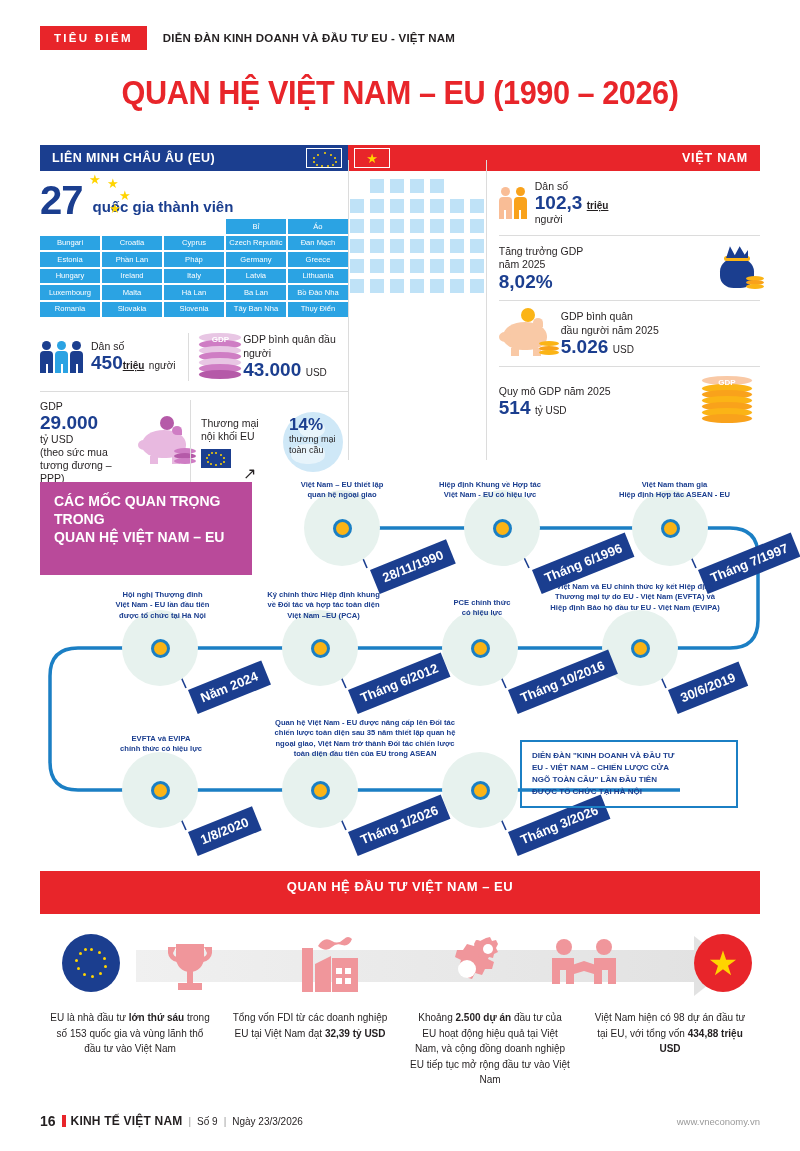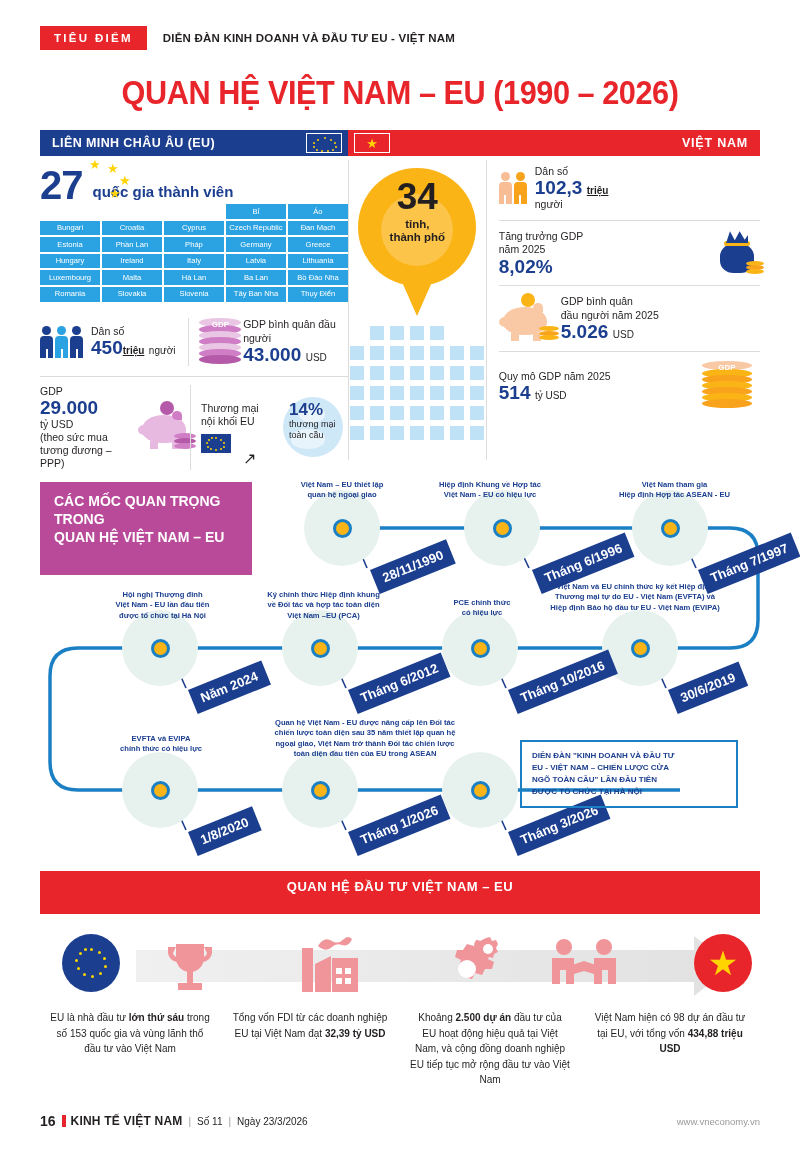--- a/index.html
+++ b/index.html
@@ -30,21 +30,21 @@
     font-weight: 700; font-size: 33px; letter-spacing: -0.5px;
     margin-top: 22px; font-stretch: condensed;
     transform: scaleX(.93); transform-origin: center;
   }
 
   
   .panels { display: flex; margin-top: 18px; height: 330px; gap: 0; }
   .panel-eu { width: 355px; position: relative; }
   .panel-vn { width: 315px; position: relative; }
 
-  .bar { height: 26px; display: flex; align-items: center; position: relative; }
+  .bar { height: 26px; display: flex; align-items: center; position: relative; margin-top: 15px; }
   .bar-eu { background: #1b3e8f; }
   .bar-eu .bar-label {
     color: #fff; font-weight: 700; font-size: 12.5px; letter-spacing: .4px;
     margin-left: 12px;
   }
   .bar-vn { background: #e8252a; justify-content: flex-end; }
   .bar-vn .bar-label {
     color: #fff; font-weight: 700; font-size: 12.5px; letter-spacing: .8px;
     margin-right: 12px;
   }
@@ -382,30 +382,20 @@
     </div>
 
     <div class="mid-col">
       <div class="bar" style="background:#e8252a">
         <div class="vn-flag-mini">
           <div class="star-center">★</div>
         </div>
       </div>
       <div class="mid-divider" style="left:0"></div>
       <div class="mid-divider" style="right:0"></div>
-      <div class="pin">
-        <div class="tail"></div>
-        <div class="head"></div>
-        <div class="inner"></div>
-        <div class="pnum">34</div>
-        <div class="ptxt">
-          <span>tỉnh,</span><br>
-          <span>thành phố</span>
-        </div>
-      </div>
       <div class="sq-grid" id="sqgrid">
           <i class="hide"></i>
           <i></i>
           <i></i>
           <i></i>
           <i></i>
           <i class="hide"></i>
           <i class="hide"></i>
           <i></i>
           <i></i>
@@ -676,19 +666,19 @@
       <div class="inv-col">Khoảng <b>2.500 dự án</b> đầu tư của EU hoạt động hiệu quả tại Việt Nam, và cộng đồng doanh nghiệp EU tiếp tục mở rộng đầu tư vào Việt Nam</div>
       <div class="inv-col">Việt Nam hiện có 98 dự án đầu tư tại EU, với tổng vốn <b>434,88 triệu USD</b></div>
     </div>
 
   <div class="footer">
     <div class="f-left">
       <span class="pnumf">16</span>
       <span class="redtick"></span>
       <span class="f-brand">KINH TẾ VIỆT NAM</span>
       <span class="f-sep">|</span>
-      <span>Số 11</span>
+      <span>Số 9</span>
       <span class="f-sep">|</span>
       <span>Ngày 23/3/2026</span>
     </div>
     <div class="f-right">www.vneconomy.vn</div>
   </div>
 </div>
 
 </body></html>

